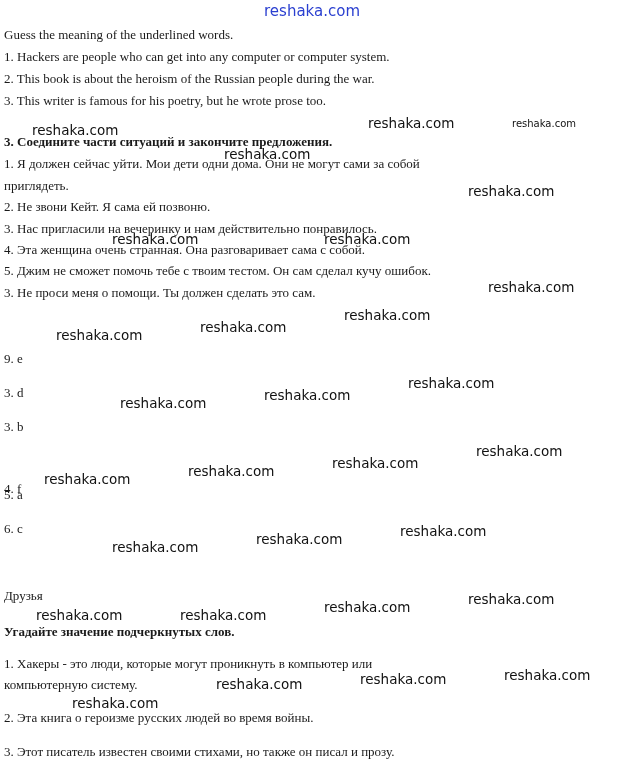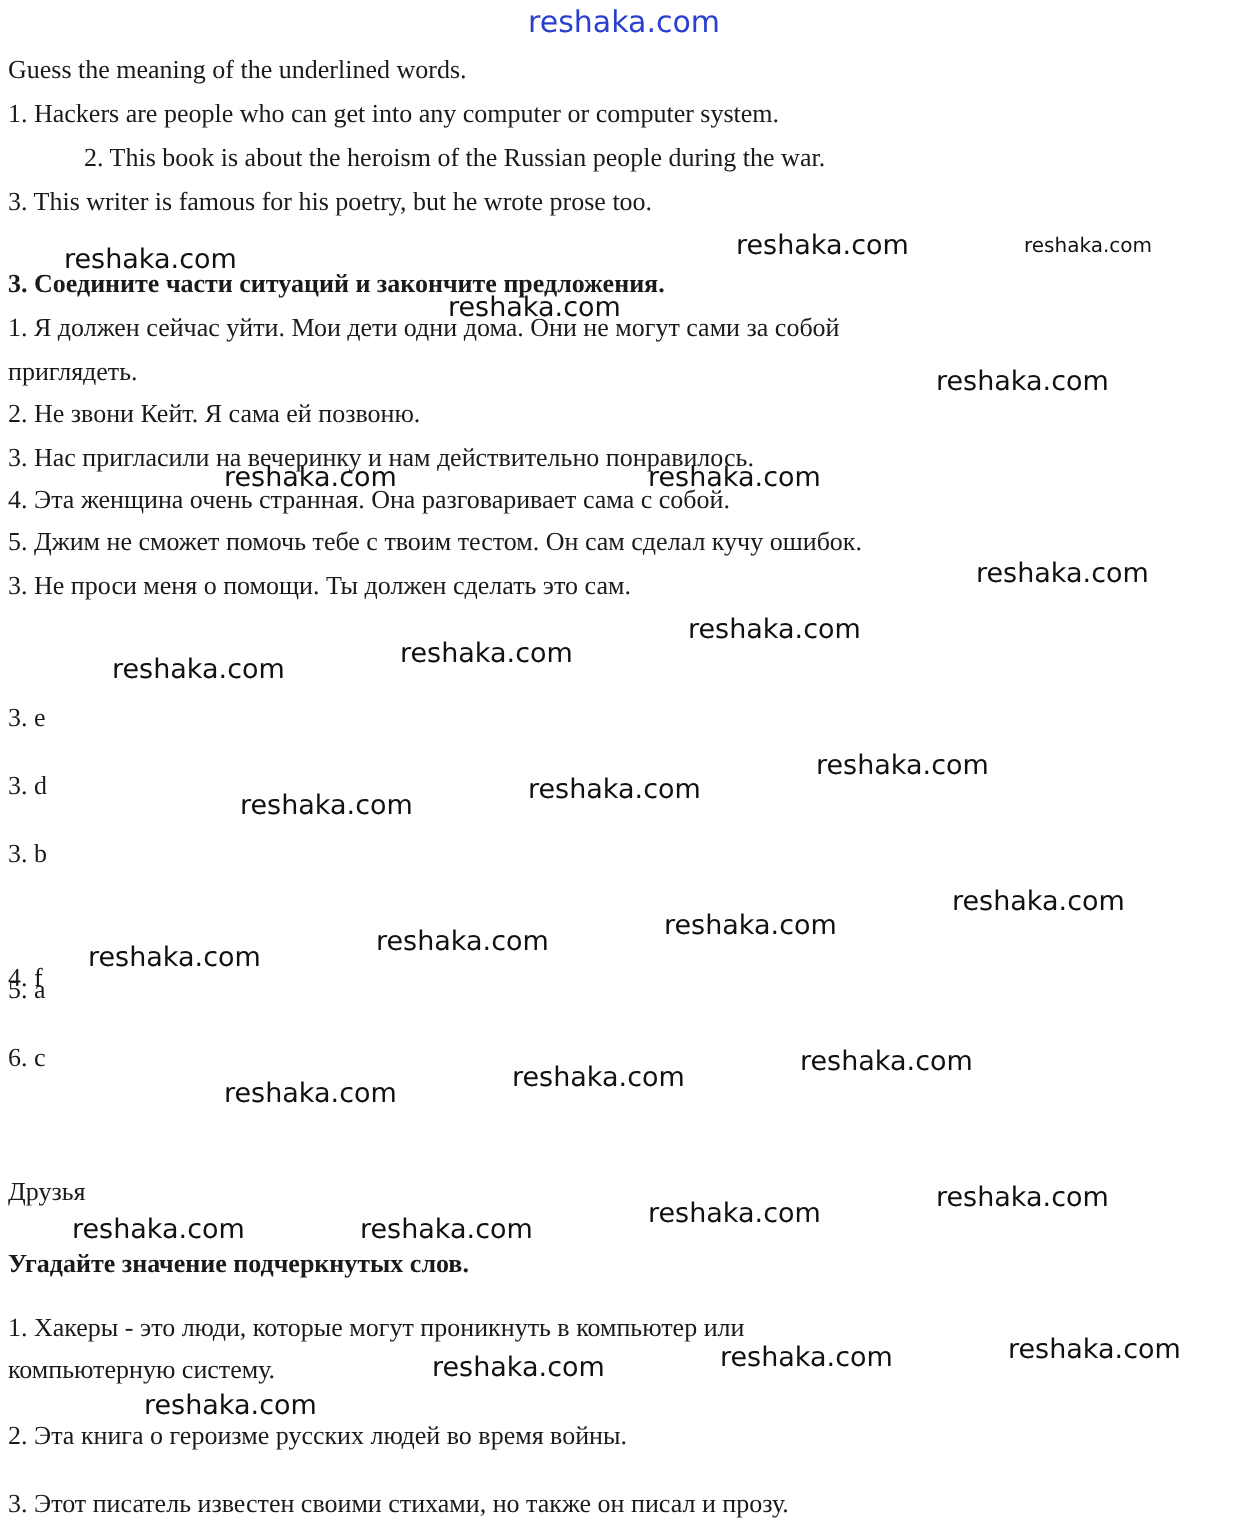--- a/index.html
+++ b/index.html
@@ -10,33 +10,33 @@
   .wm.small { font-size:10px; }
   .topwm { position:absolute; left:264px; top:2px; font-family:"DejaVu Sans", sans-serif; font-size:15px; color:#2a3fd0; letter-spacing:0px; }
 </style>
 </head>
 <body>
 
 <div class="topwm">reshaka.com</div>
 
 <div class="line" style="top:27px;">Guess the meaning of the underlined words.</div>
 <div class="line" style="top:49px;">1. Hackers are people who can get into any computer or computer system.</div>
-<div class="line" style="top:71px;margin-left:38px;">2. This book is about the heroism of the Russian people during the war.</div>
+<div class="line" style="top:71px;">2. This book is about the heroism of the Russian people during the war.</div>
 <div class="line" style="top:93px;">3. This writer is famous for his poetry, but he wrote prose too.</div>
 
 <div class="line bold" style="top:134px;">3. Соедините части ситуаций и закончите предложения.</div>
 <div class="line" style="top:156px;">1. Я должен сейчас уйти. Мои дети одни дома. Они не могут сами за собой</div>
 <div class="line" style="top:178px;">приглядеть.</div>
 <div class="line" style="top:199px;">2. Не звони Кейт. Я сама ей позвоню.</div>
 <div class="line" style="top:221px;">3. Нас пригласили на вечеринку и нам действительно понравилось.</div>
 <div class="line" style="top:242px;">4. Эта женщина очень странная. Она разговаривает сама с собой.</div>
 <div class="line" style="top:263px;">5. Джим не сможет помочь тебе с твоим тестом. Он сам сделал кучу ошибок.</div>
 <div class="line" style="top:285px;">3. Не проси меня о помощи. Ты должен сделать это сам.</div>
 
-<div class="line" style="top:351px;">3. e</div>
+<div class="line" style="top:351px;">9. e</div>
 <div class="line" style="top:385px;">3. d</div>
 <div class="line" style="top:419px;">3. b</div>
 <div class="line" style="top:453px;margin-top:28px;">4. f</div>
 <div class="line" style="top:487px;">5. a</div>
 <div class="line" style="top:521px;">6. c</div>
 
 <div class="line" style="top:588px;">Друзья</div>
 <div class="line bold" style="top:624px;">Угадайте значение подчеркнутых слов.</div>
 <div class="line" style="top:656px;">1. Хакеры - это люди, которые могут проникнуть в компьютер или</div>
 <div class="line" style="top:677px;">компьютерную систему.</div>

